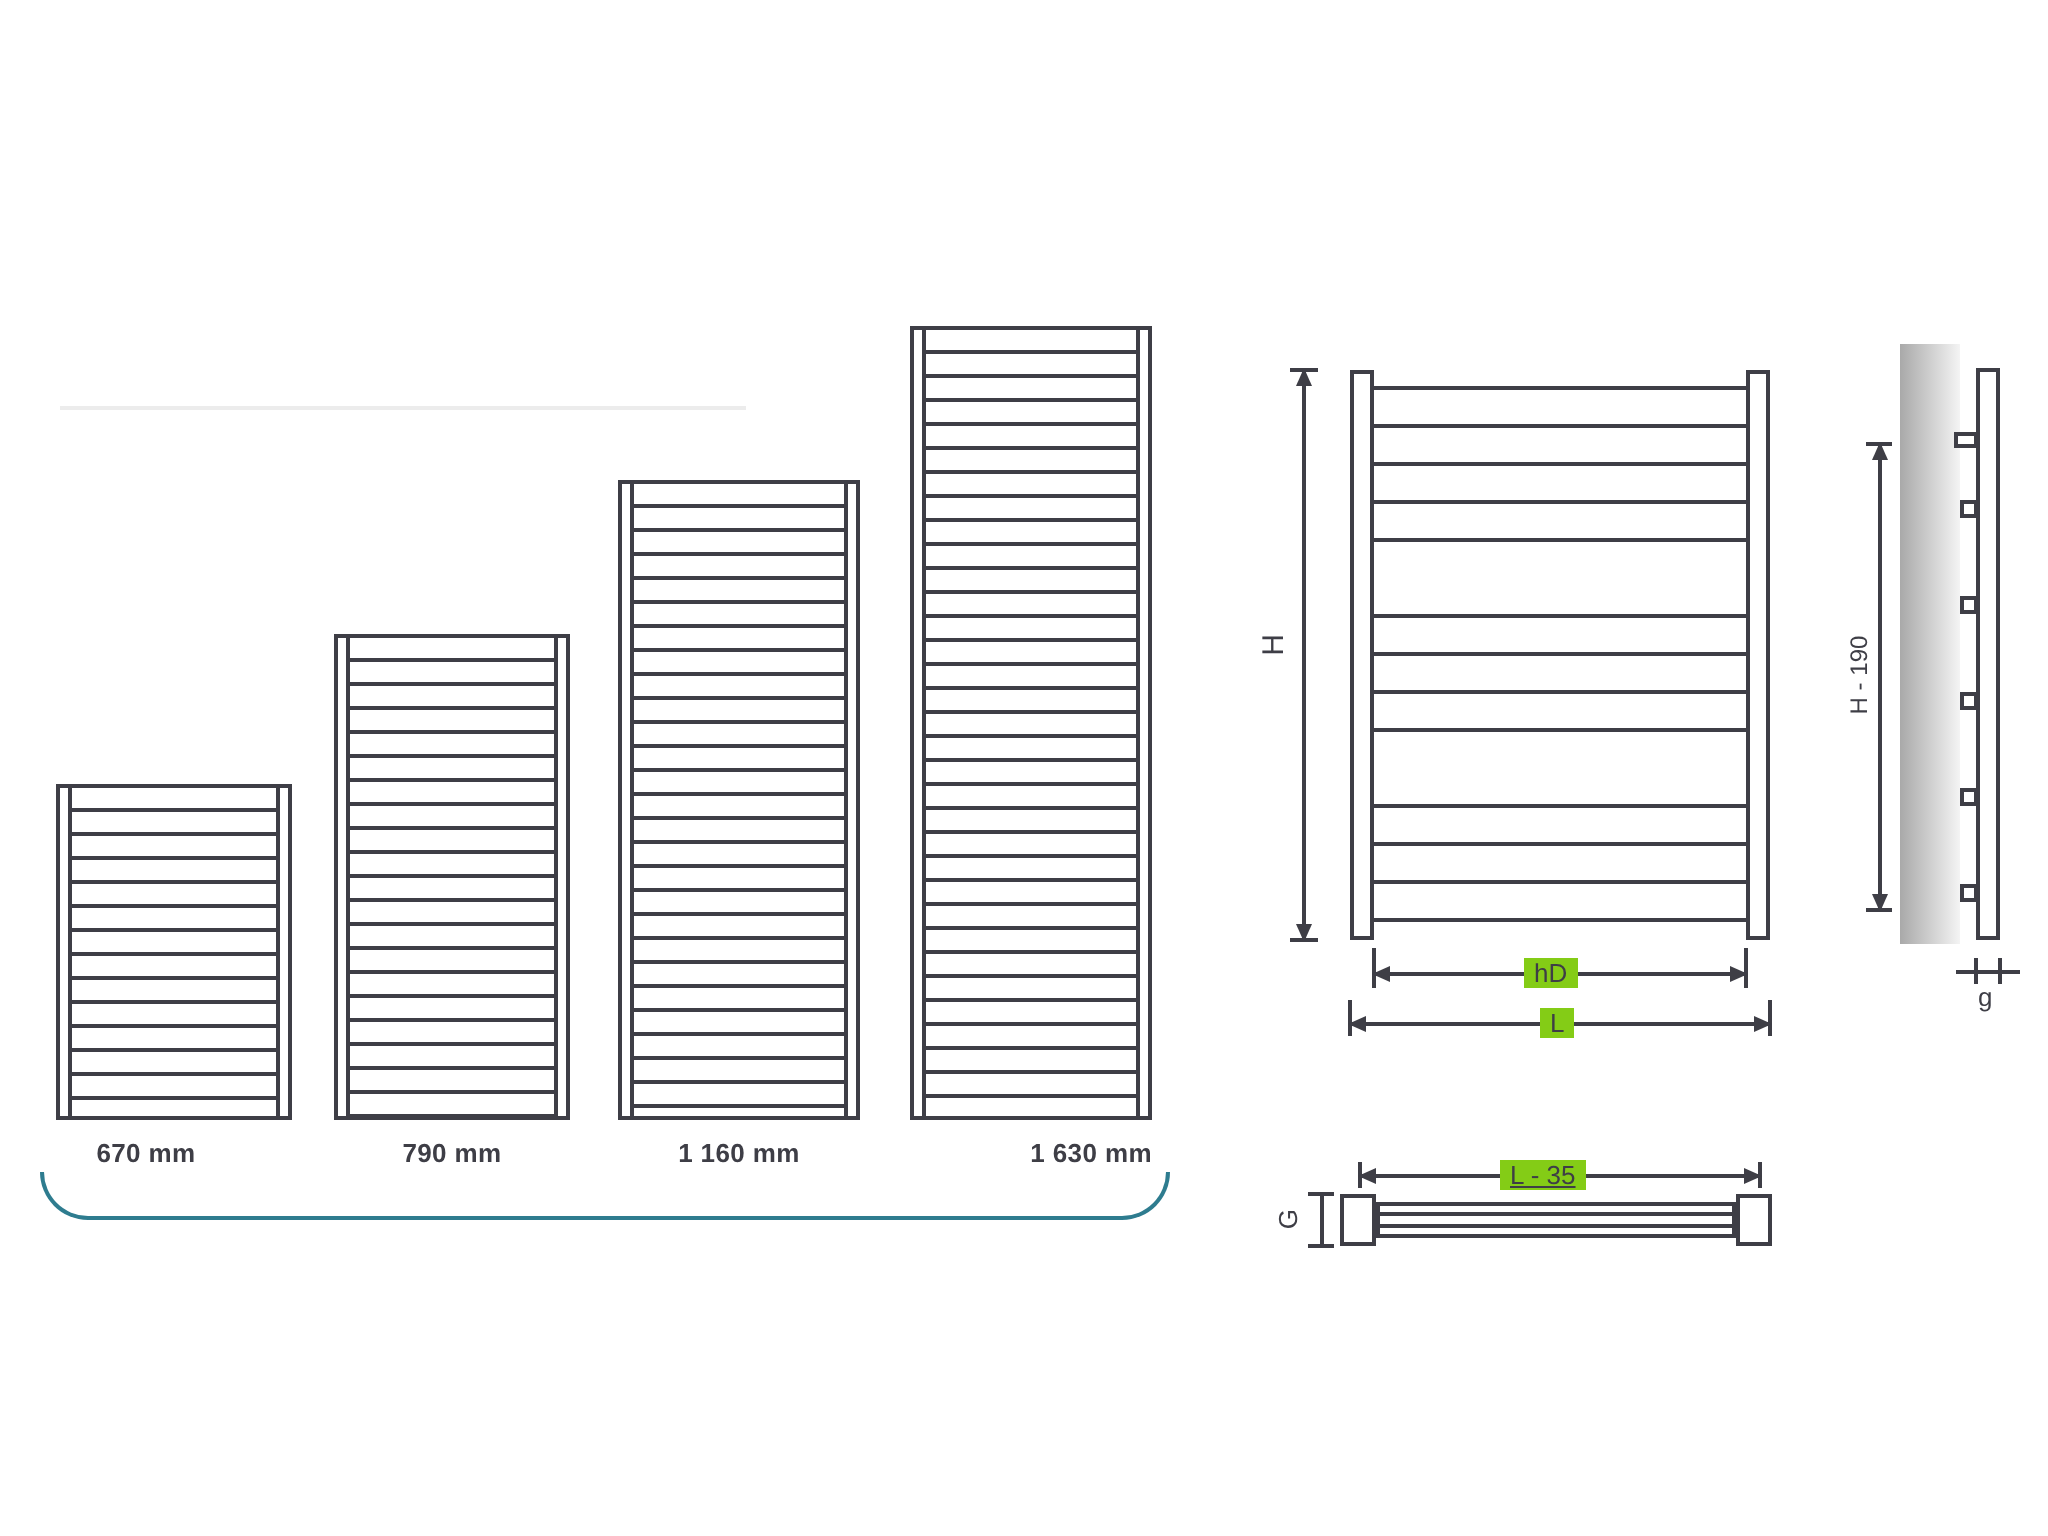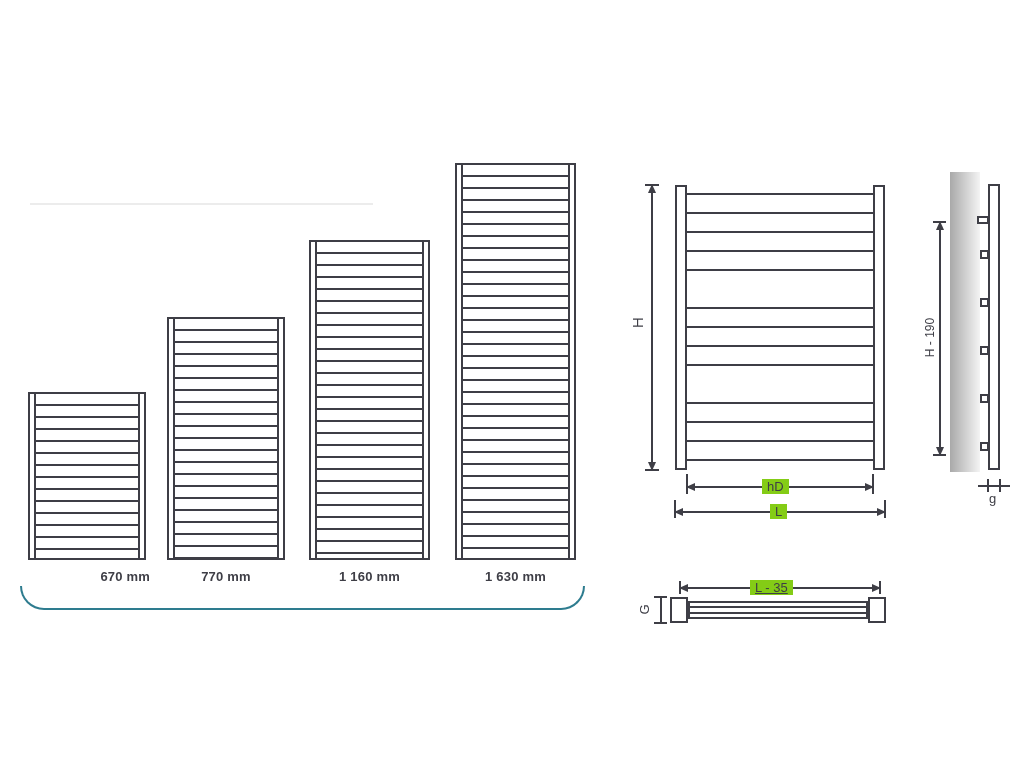--- a/index.html
+++ b/index.html
@@ -69,24 +69,24 @@
     <div class="rail rl"></div>
     <div class="rail rr"></div>
     <div class="tubes"></div>
   </div>
   <div class="rad" style="left:455px;top:163px;width:121px;height:397px;">
     <div class="rail rl"></div>
     <div class="rail rr"></div>
     <div class="tubes"></div>
   </div>
 
-  <div class="size-label" style="left:32px;top:569px;width:118px;text-align:right;">670 mm</div>
-  <div class="size-label" style="left:167px;top:569px;width:118px;">770 mm</div>
+  <div class="size-label" style="left:14px;top:569px;width:118px;">670 mm</div>
+  <div class="size-label" style="left:167px;top:569px;width:118px;">790 mm</div>
   <div class="size-label" style="left:309px;top:569px;width:121px;">1 160 mm</div>
-  <div class="size-label" style="left:455px;top:569px;width:121px;">1 630 mm</div>
+  <div class="size-label" style="left:455px;top:569px;width:121px;text-align:right;">1 630 mm</div>
 
   <div class="bracket" style="left:20px;top:586px;width:565px;height:24px;"></div>
 
   <div class="collector" style="left:675px;top:185px;height:285px;"></div>
   <div class="collector" style="left:873px;top:185px;height:285px;"></div>
   <div class="dtubes" style="left:687px;top:193px;width:186px;height:268px;"></div>
   <div class="gapcover" style="left:687px;top:281px;width:186px;height:15px;"></div>
   <div class="gapcover" style="left:687px;top:376px;width:186px;height:15px;"></div>
 
   <div class="vdim" style="left:651px;top:185px;height:285px;"></div>

